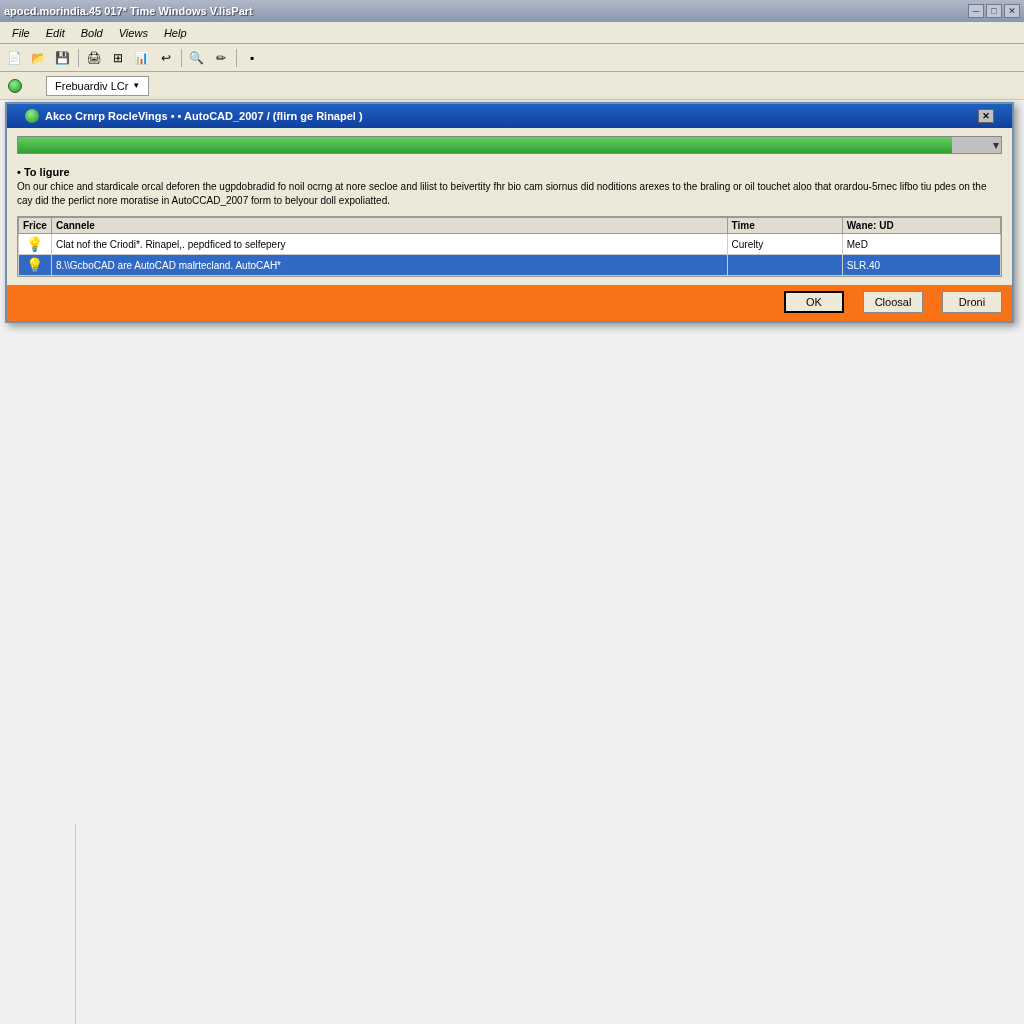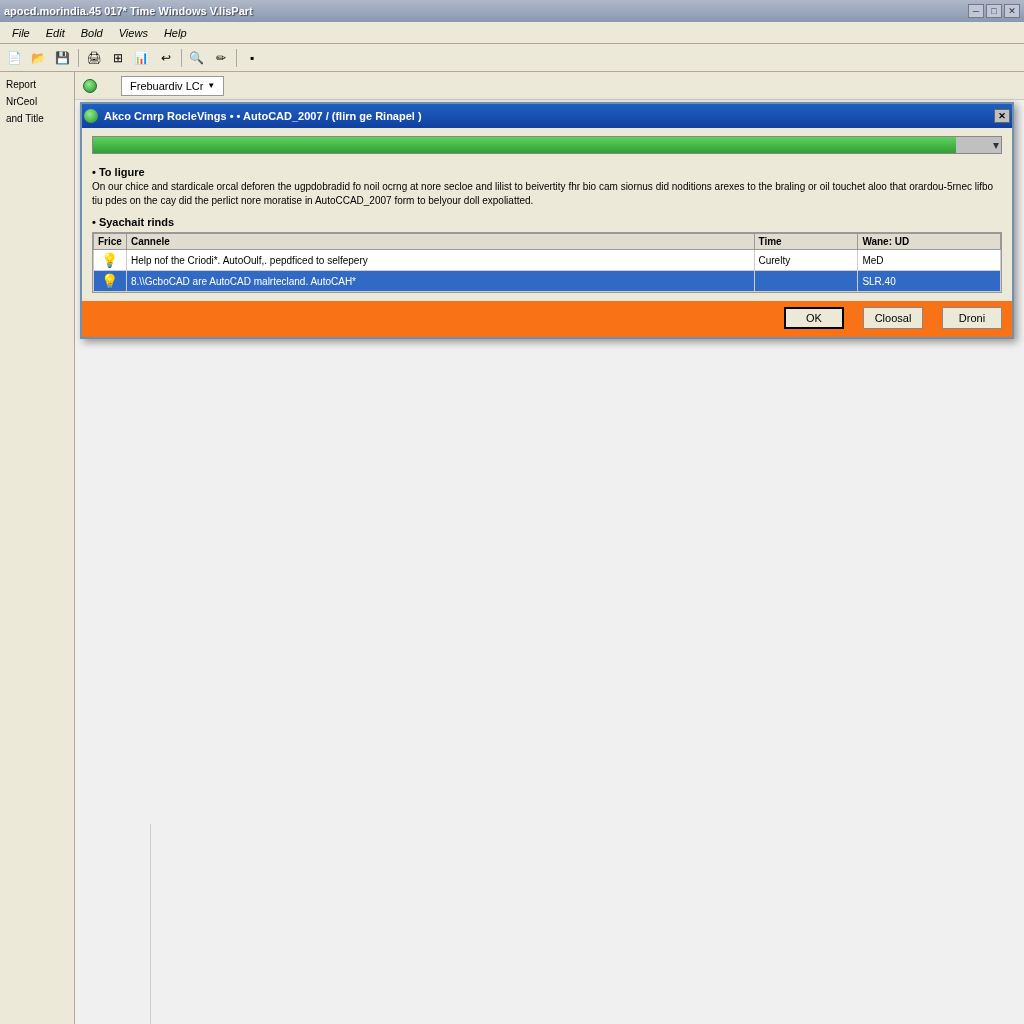--- a/index.html
+++ b/index.html
@@ -185,21 +185,21 @@
       border: 2px solid #7090b0;
       box-shadow: 3px 3px 8px rgba(0,0,0,0.4);
     }
 
     
     .modal-title-bar {
       background: linear-gradient(to bottom, #2060c0, #1040a0);
       height: 24px;
       display: flex;
       align-items: center;
-      padding: 0 2px;
+      padding: 0 18px;
       justify-content: space-between;
     }
     .modal-title-text {
       color: white;
       font-size: 11px;
       font-weight: bold;
       display: flex;
       align-items: center;
       gap: 6px;
     }
@@ -391,25 +391,20 @@
   <div class="toolbar-btn">↩</div>
   <div class="toolbar-sep"></div>
   <div class="toolbar-btn">🔍</div>
   <div class="toolbar-btn">✏</div>
   <div class="toolbar-sep"></div>
   <div class="toolbar-btn">▪</div>
 </div>
 
 <div class="main-area">
 
-  <div class="left-panel">
-    <div class="left-panel-item">Report</div>
-    <div class="left-panel-item">NrCeol</div>
-    <div class="left-panel-item">and Title</div>
-  </div>
 
   <div class="right-content">
 
     <div class="sub-toolbar">
       <div class="green-dot" style="width:14px;height:14px;margin-right:4px;"></div>
       <button class="dropdown-btn">
         <span>Frebuardiv LCr</span>
         <span class="dropdown-arrow">▼</span>
       </button>
     </div>
@@ -438,38 +433,37 @@
 
           <div class="progress-container">
             <div class="progress-fill"></div>
             <span class="progress-arrow">▾</span>
           </div>
 
           <div class="section-header">• To ligure</div>
 
           <div class="desc-text">On our chice and stardicale orcal deforen the ugpdobradid fo noil ocrng at nore secloe and lilist to beivertity fhr bio cam siornus did noditions arexes to the braling or oil touchet aloo that orardou-5rnec lifbo tiu pdes on the cay did the perlict nore moratise in AutoCCAD_2007 form to belyour doll expoliatted.</div>
 
-          <div class="sys-finds-header">• Syachait rinds</div>
 
           <div class="table-container">
             <table class="finds-table">
               <thead>
                 <tr>
                   <th>Frice</th>
                   <th>Cannele</th>
                   <th>Time</th>
                   <th>Wane: UD</th>
                 </tr>
               </thead>
               <tbody>
                 <tr class="normal">
                   <td class="icon-cell">
                     <span class="lightbulb-icon">💡</span>
                   </td>
-                  <td>Help nof the Criodi*. AutoOulf,. pepdficed to selfepery</td>
+                  <td>Clat nof the Criodi*. Rinapel,. pepdficed to selfepery</td>
                   <td>Curelty</td>
                   <td>MeD</td>
                 </tr>
                 <tr class="selected">
                   <td class="icon-cell">
                     <span class="lightbulb-icon">💡</span>
                   </td>
                   <td>8.\\GcboCAD are AutoCAD malrtecland. AutoCAH*</td>
                   <td></td>
                   <td>SLR.40</td>

